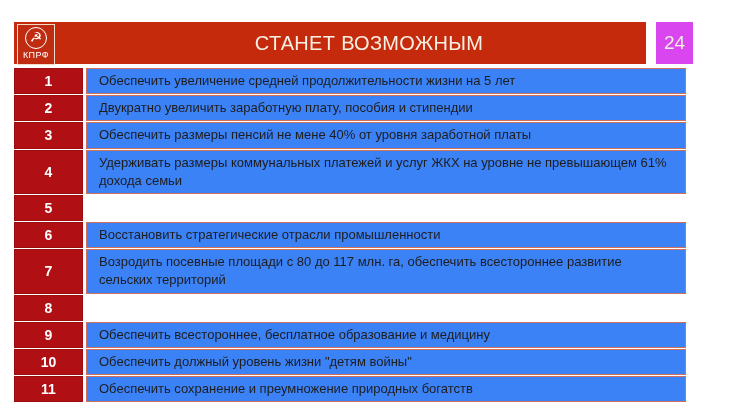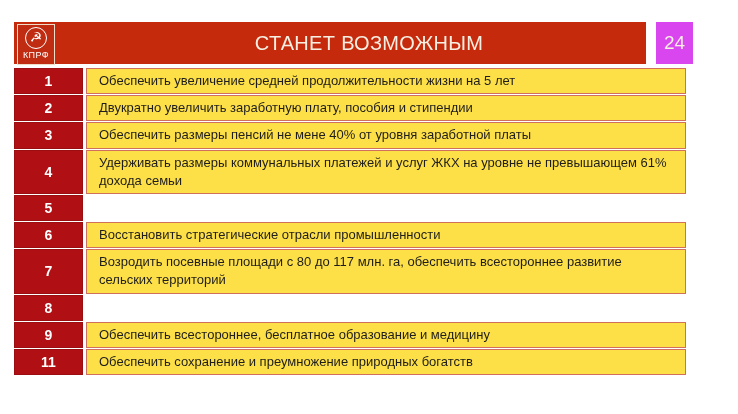--- a/index.html
+++ b/index.html
@@ -61,21 +61,21 @@
   .row{display:flex;min-height:26px;}
   .row-num{
     flex:0 0 69px;margin-right:3px;
     background:#b00f14;border:1px solid #9a0d11;
     box-sizing:border-box;
     display:flex;align-items:center;justify-content:center;
     color:#ffffff;font-size:14px;font-weight:bold;
   }
   .row-text{
     flex:1;
-    background:#fde047;border:1px solid #d0705c;
+    background:#3b82f6;border:1px solid #d0705c;
     box-sizing:border-box;
     display:flex;align-items:center;
     padding:3px 10px 3px 12px;
     color:#1f1d1d;font-size:13px;line-height:1.4;
   }
 </style>
 </head>
 <body>
 
 <div class="slide">
@@ -122,18 +122,22 @@
       <div class="row-text">Возродить посевные площади с 80 до 117 млн. га, обеспечить всестороннее развитие сельских территорий</div>
     </div>
     <div class="row">
       <div class="row-num">8</div>
     </div>
     <div class="row">
       <div class="row-num">9</div>
       <div class="row-text">Обеспечить всестороннее, бесплатное образование и медицину</div>
     </div>
     <div class="row">
+      <div class="row-num">10</div>
+      <div class="row-text">Обеспечить должный уровень жизни "детям войны"</div>
+    </div>
+    <div class="row">
       <div class="row-num">11</div>
       <div class="row-text">Обеспечить сохранение и преумножение природных богатств</div>
     </div>
   </div>
 
 </div>
 
 </body></html>

